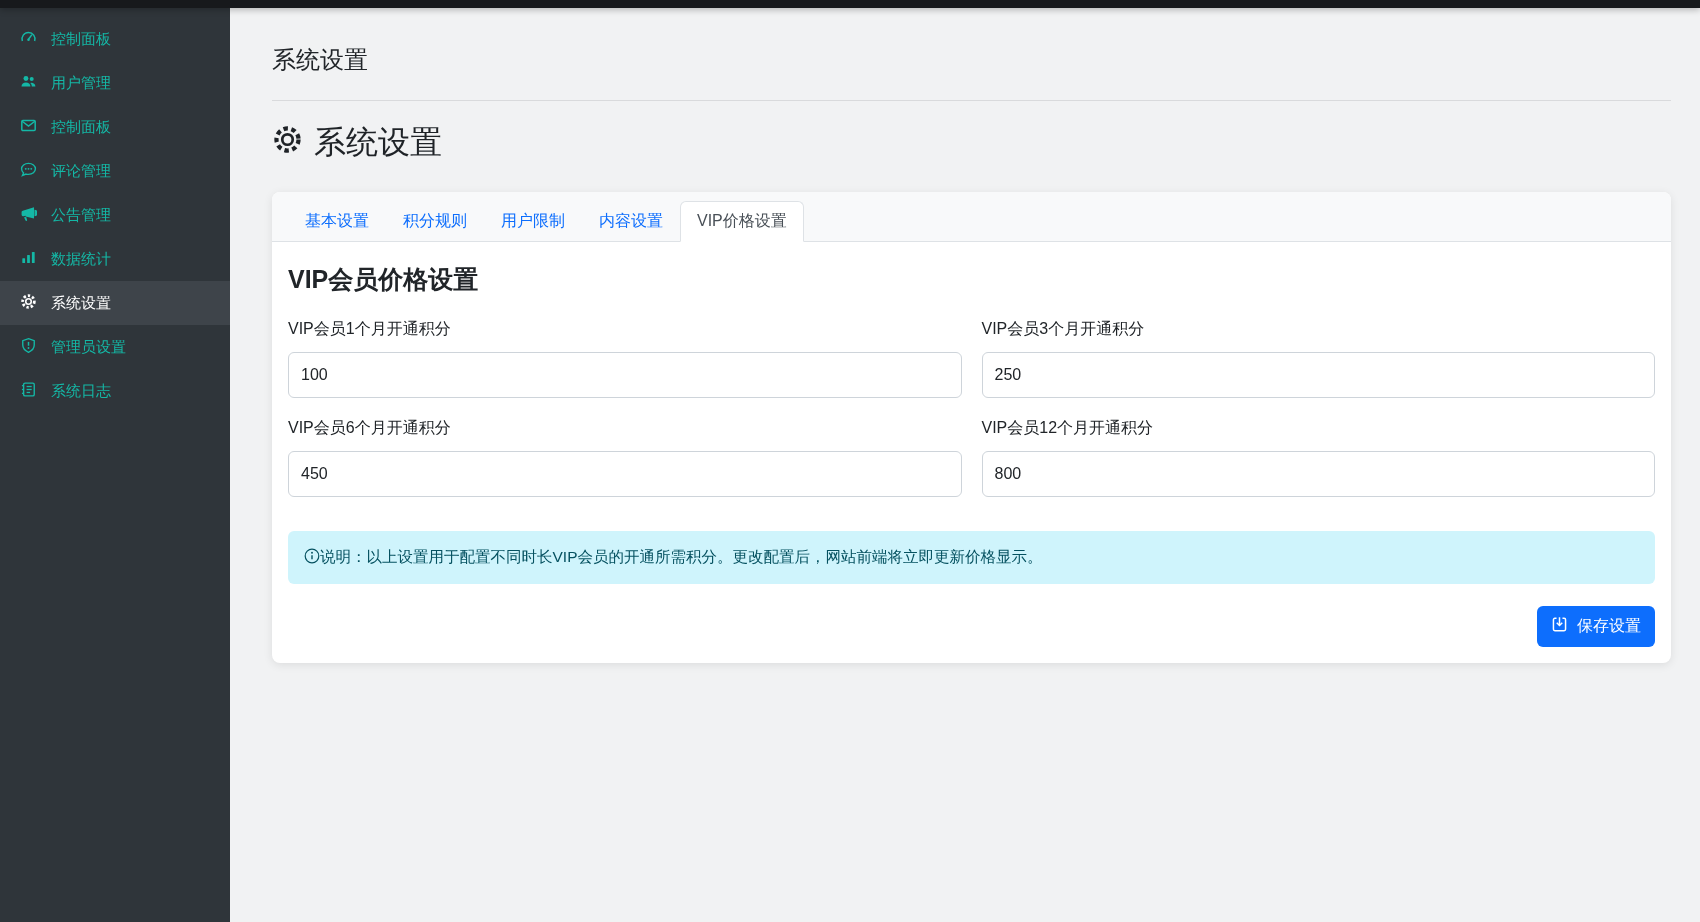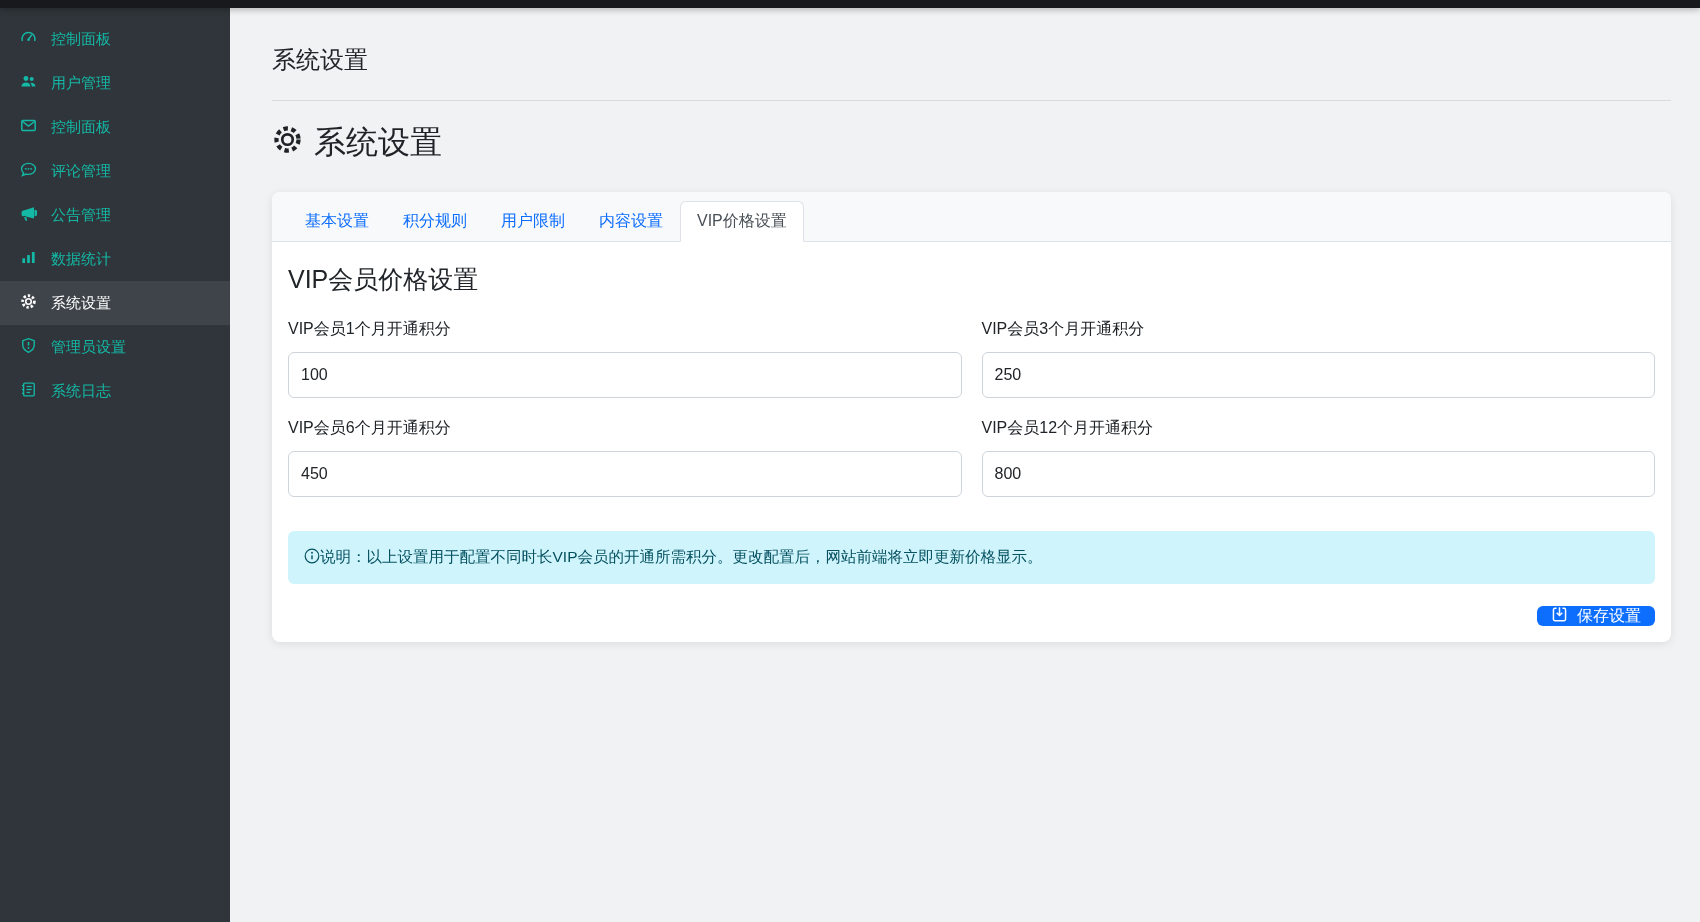--- a/index.html
+++ b/index.html
@@ -54,42 +54,42 @@
   .tab {
     font-size:16px; font-weight:400; color:#0d6efd; cursor:pointer;
     padding:9px 16px; border:1px solid transparent;
     border-radius:6px 6px 0 0; margin-bottom:-1px; white-space:nowrap;
   }
   .tab.active {
     color:#495057; background:#ffffff;
     border-color:#dee2e6 #dee2e6 #ffffff;
   }
   .card-body { padding:16px; }
-  .section-title { font-size:25px; font-weight:400; color:#212529; margin:5px 0 23px; }
+  .section-title { font-size:25px; font-weight:700; color:#212529; margin:5px 0 23px; }
   .form-grid {
     display:grid; grid-template-columns:1fr 1fr;
     column-gap:24px; row-gap:20px;gap:20px;
   }
   .field label { display:block; font-size:16px; color:#212529; margin-bottom:12px; }
   .field input {
     width:100%; height:46px; border:1px solid #ced4da; border-radius:6px;
     padding:0 12px; font-size:16px; color:#212529;
     font-family:"Liberation Sans","DejaVu Sans",sans-serif;
     background:#fff; outline:none;
   }
   .alert-info {
     margin-top:34px; background:#cff4fc; color:#055160;
     border-radius:6px; padding:16px; font-size:15.5px;
     display:flex; align-items:center; gap:0;
   }
   .alert-info svg { width:16px; height:16px; flex:0 0 16px; }
   .actions { margin-top:22px; display:flex; justify-content:flex-end; }
   .btn-primary {
     background:#0d6efd; color:#ffffff; border:none; border-radius:6px;
-    height:20px; padding:0 14px; font-size:16px; cursor:pointer;
+    height:41px; padding:0 14px; font-size:16px; cursor:pointer;
     display:flex; align-items:center; gap:9px;
     font-family:"Liberation Sans","DejaVu Sans",sans-serif;
     margin-left:20px;
   }
   .btn-primary svg { width:17px; height:17px; }
 </style>
 </head>
 <body>
 
 <div class="top-strip"></div>

